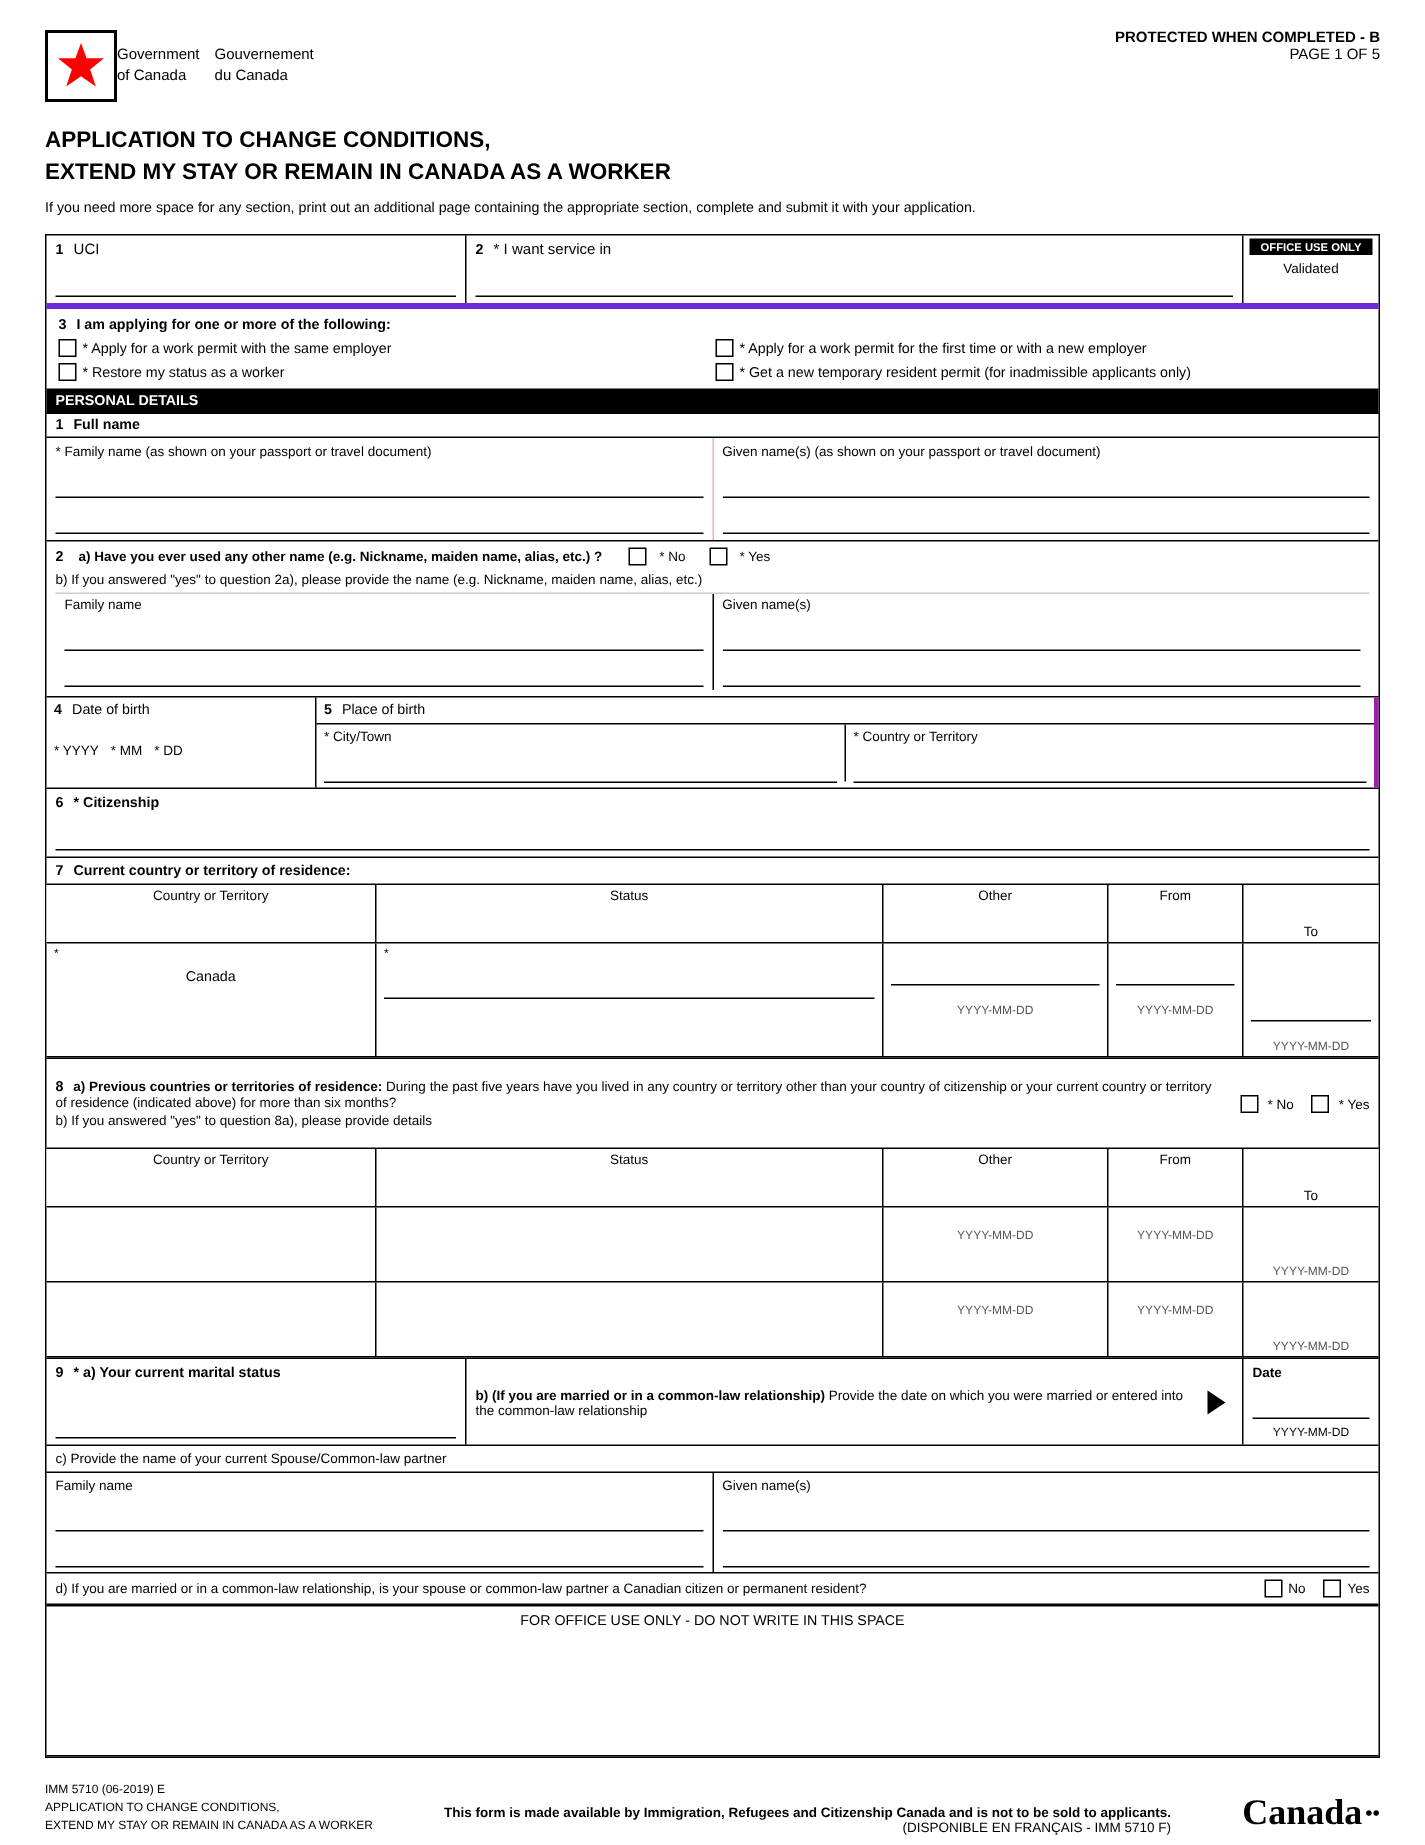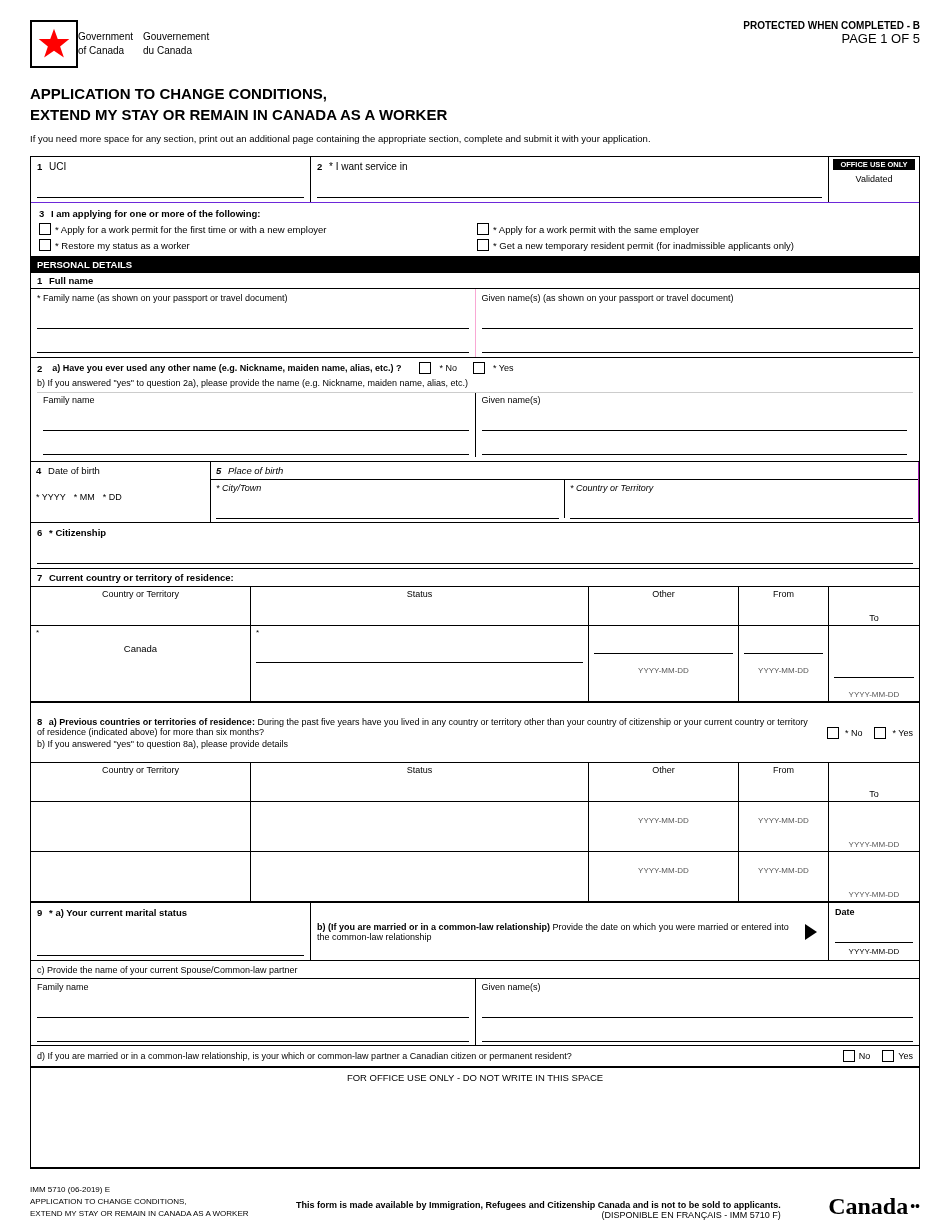--- a/index.html
+++ b/index.html
@@ -69,21 +69,21 @@
       display: inline-block;
       flex-shrink: 0;
     }
     .num-label {
       font-weight: bold;
       font-size: 9.5px;
     }
     
     .top-fields-row {
       display: flex;
-      border-bottom: 1px solid #6d28d9;
+      border-bottom: 4px solid #6d28d9;
       min-height: 40px;
     }
     .uci-cell {
       width: 280px;
       border-right: 1px solid #000;
       padding: 4px 6px;
     }
     .service-cell {
       flex: 1;
       border-right: 1px solid #000;
@@ -184,23 +184,22 @@
       padding: 3px 5px;
     }
     .dob-fields {
       display: flex;
       gap: 8px;
       margin-top: 16px;
       font-size: 9px;
     }
     .pob-cell {
       flex: 1;
-      border-right: 1px solid #a21caf;
+      border-right: 3px solid #a21caf;
       padding: 3px 5px;
-      font-style: italic;
     }
     .pob-inner {
       display: flex;
       gap: 0;
     }
     .pob-city {
       flex: 1;
       border-right: 1px solid #000;
       padding: 3px 5px;
     }
@@ -372,21 +371,21 @@
       <span>Government</span><br>
       <span>of Canada</span>
     </div>
     <div class="gov-text" style="margin-left:10px;">
       <span>Gouvernement</span><br>
       <span>du Canada</span>
     </div>
   </div>
   <div class="protected-text">
     <div style="font-weight:bold; font-size:10px;">PROTECTED WHEN COMPLETED - B</div>
-    <div style="font-weight:normal; font-size:13px; text-align:right;">PAGE 1 OF 5</div>
+    <div style="font-weight:normal; font-size:10px; text-align:right;">PAGE 1 OF 5</div>
   </div>
 </div>
 
 <div class="title-section">
   <h1>
     <span>APPLICATION TO CHANGE CONDITIONS,</span><br>
     <span>EXTEND MY STAY OR REMAIN IN CANADA AS A WORKER</span>
   </h1>
   <p class="subtitle-text">If you need more space for any section, print out an additional page containing the appropriate section, complete and submit it with your application.</p>
 </div>
@@ -411,25 +410,25 @@
   </div>
 
   <div class="applying-row">
     <div style="font-size:9.5px;">
       <span class="num-label">3</span>
       <span style="margin-left:4px; font-weight:bold;">I am applying for one or more of the following:</span>
     </div>
     <div class="applying-options">
       <div class="checkbox-item">
         <span class="checkbox"></span>
-        <span>* Apply for a work permit for the first time or with a new employer</span>
+        <span>* Apply for a work permit with the same employer</span>
       </div>
       <div class="checkbox-item">
         <span class="checkbox"></span>
-        <span>* Apply for a work permit with the same employer</span>
+        <span>* Apply for a work permit for the first time or with a new employer</span>
       </div>
       <div class="checkbox-item">
         <span class="checkbox"></span>
         <span>* Restore my status as a worker</span>
       </div>
       <div class="checkbox-item">
         <span class="checkbox"></span>
         <span>* Get a new temporary resident permit (for inadmissible applicants only)</span>
       </div>
     </div>
@@ -628,21 +627,21 @@
         <div class="field-input"></div>
         <div class="field-input" style="margin-top:2px;"></div>
       </div>
       <div class="q9-given-cell">
         <div style="font-size:9px;">Given name(s)</div>
         <div class="field-input"></div>
         <div class="field-input" style="margin-top:2px;"></div>
       </div>
     </div>
     <div class="q9d-row">
-      <span>d)  If you are married or in a common-law relationship, is your which or common-law partner a Canadian citizen or permanent resident?</span>
+      <span>d)  If you are married or in a common-law relationship, is your spouse or common-law partner a Canadian citizen or permanent resident?</span>
       <div class="yn-pair" style="margin-left:10px;">
         <span class="checkbox"></span>
         <span>No</span>
         <span class="checkbox" style="margin-left:8px;"></span>
         <span>Yes</span>
       </div>
     </div>
   </div>
 
   <div class="office-only-section">

